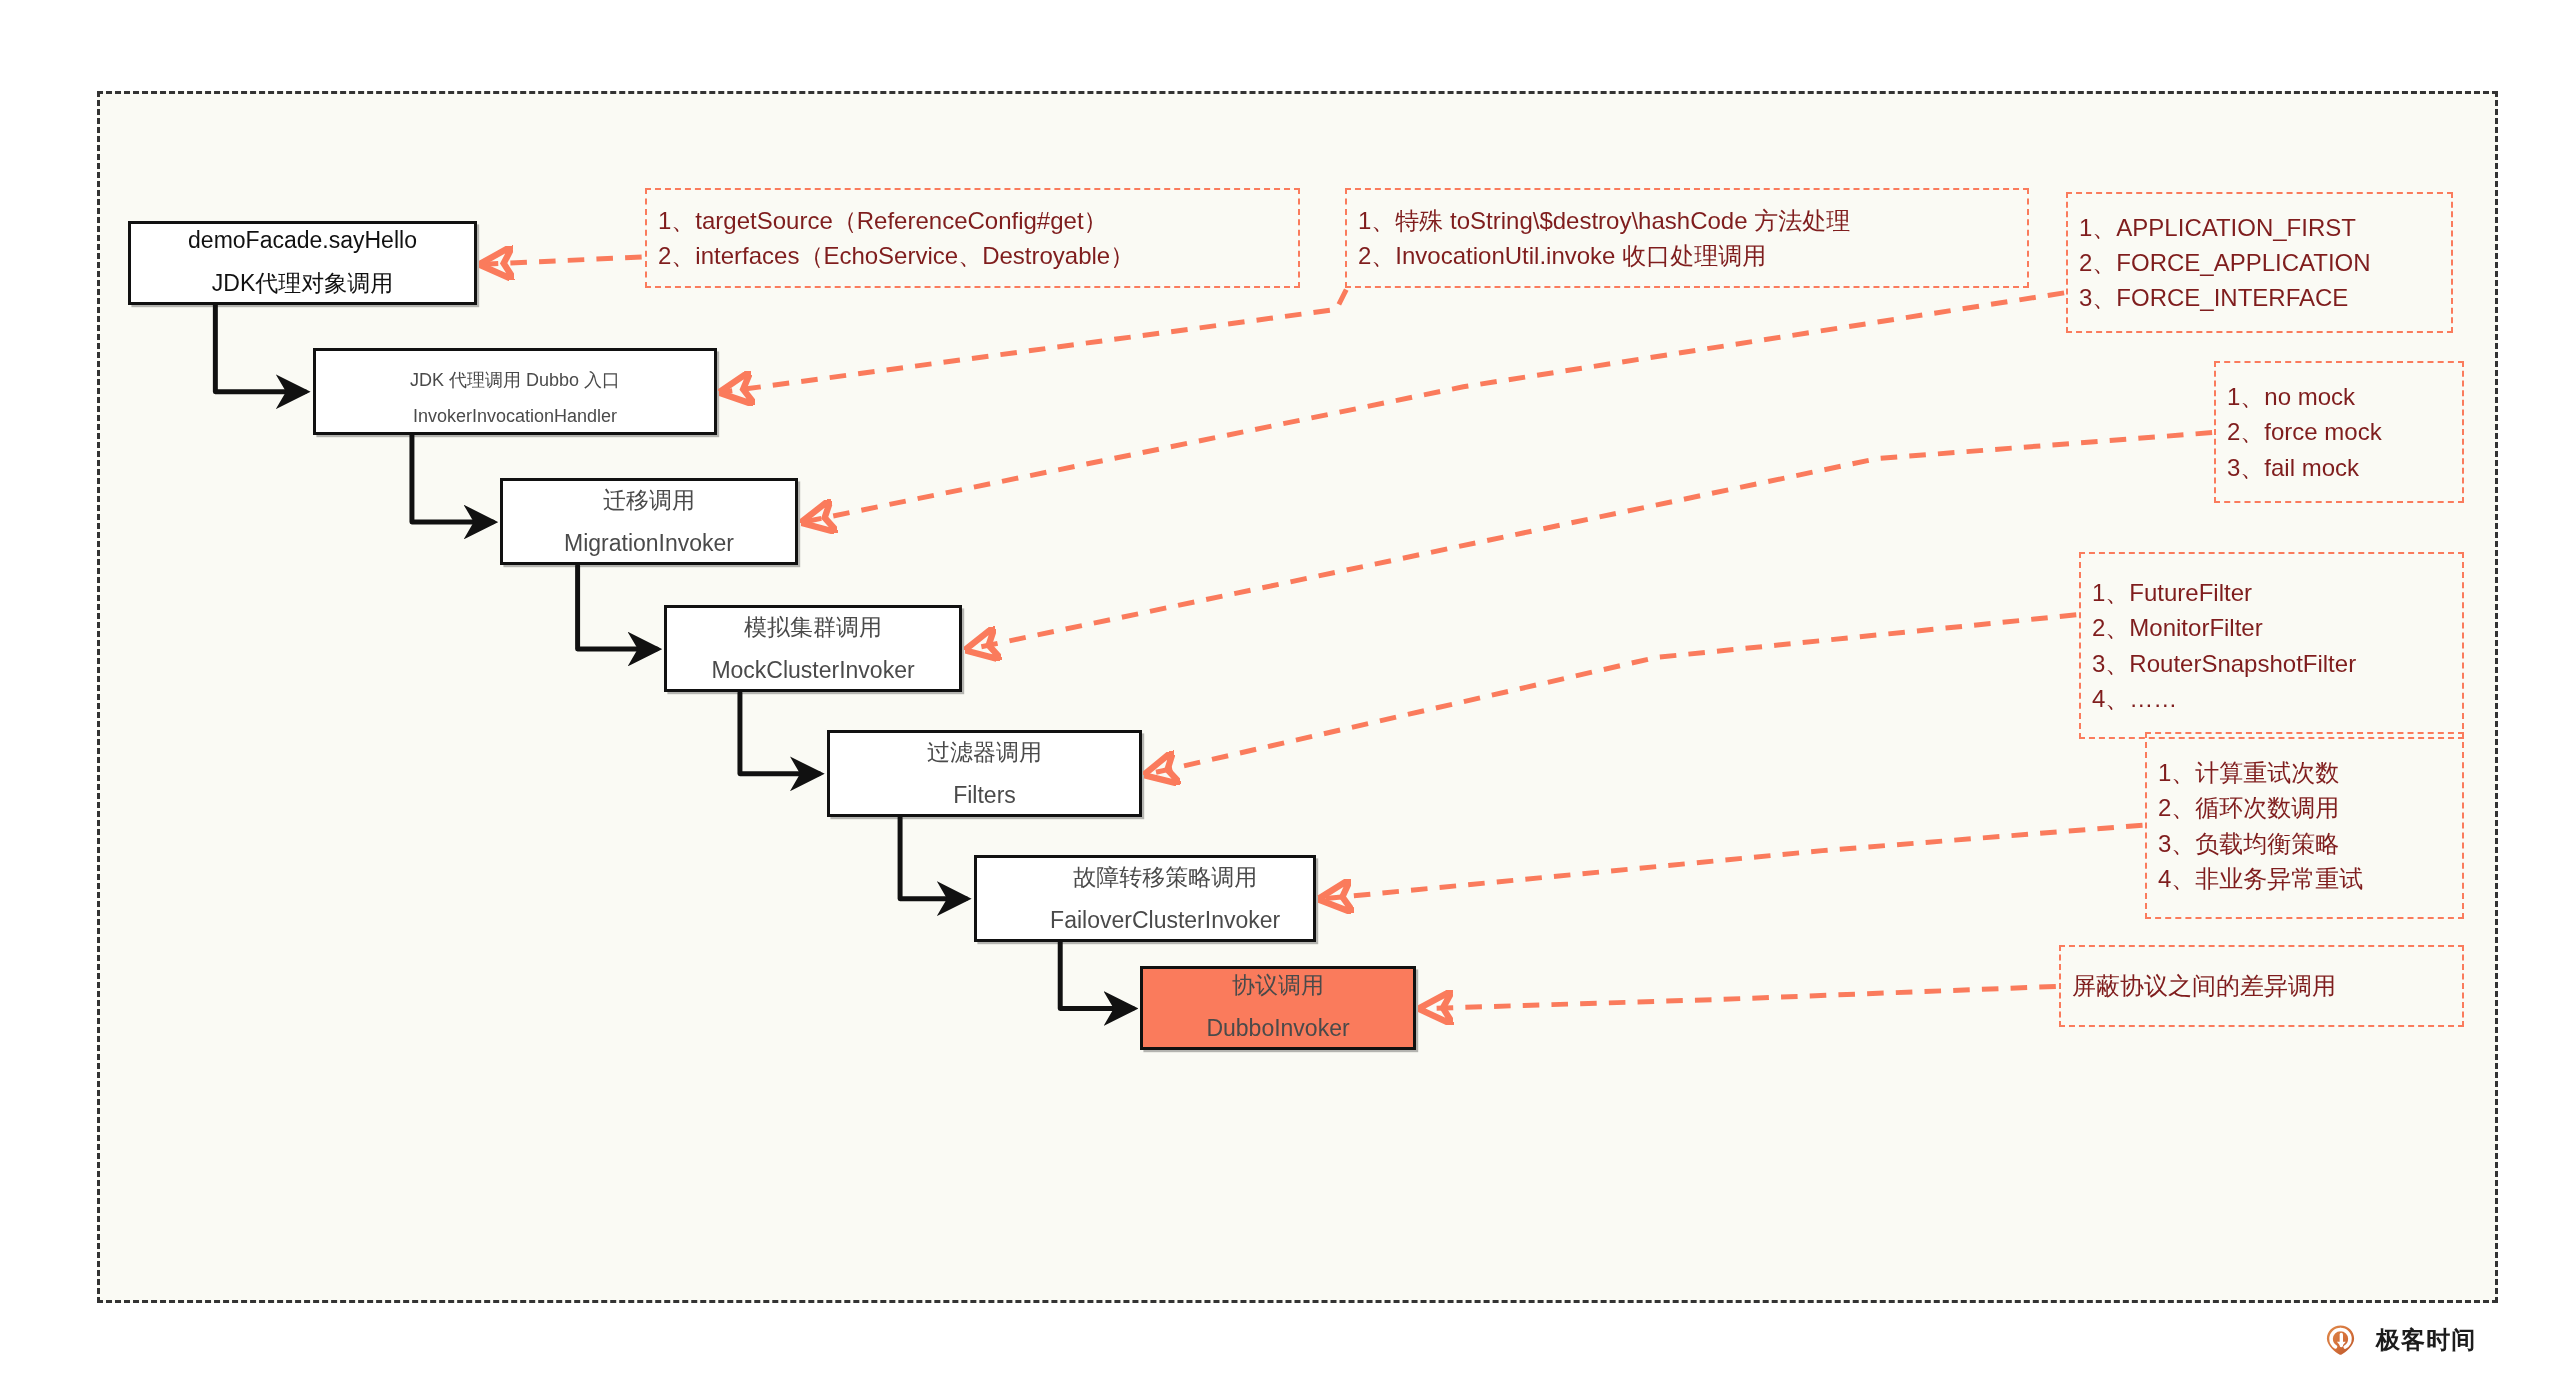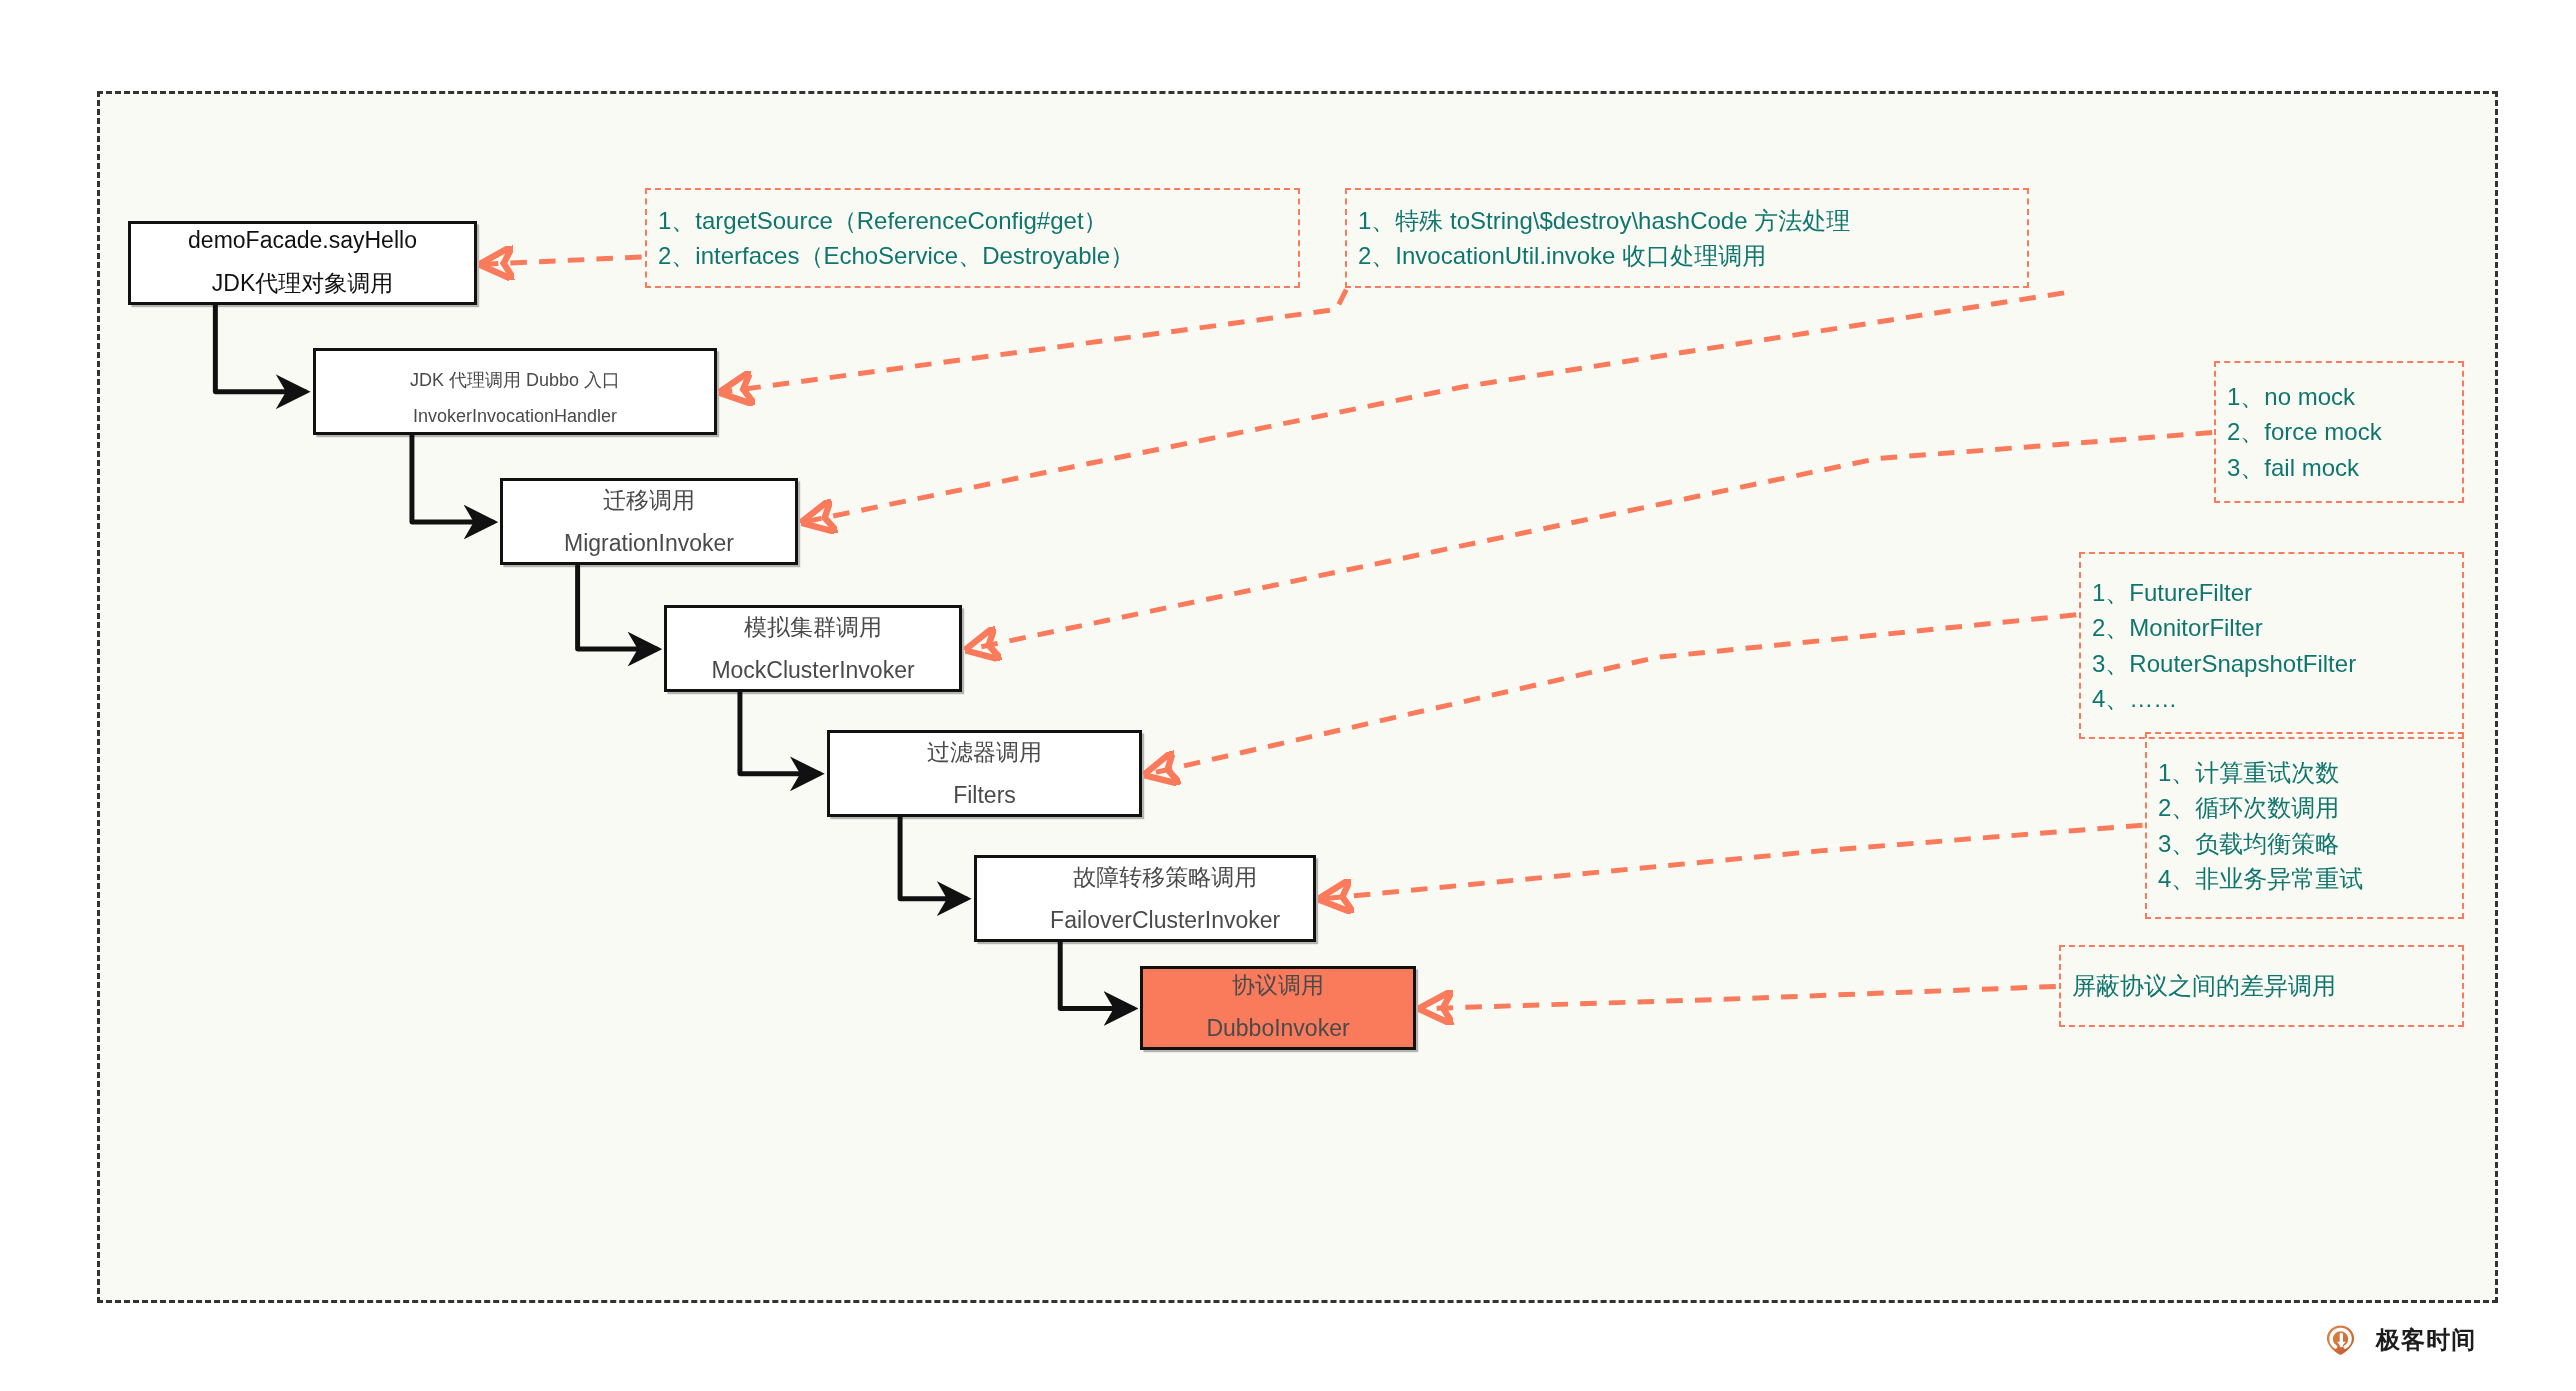--- a/index.html
+++ b/index.html
@@ -55,21 +55,21 @@
     background: #FA7B5C;
     color: #4a4a4a;
   }
 
   
   .callout {
     position: absolute;
     box-sizing: border-box;
     border: 2.8px dashed #FA7B5C;
     background: transparent;
-    color: #0f766e;
+    color: #7f1d1d;
     padding: 7.7px 11px;
     display: flex;
     flex-direction: column;
     justify-content: center;
     line-height: 1.46;
   }
   .callout .ln { display:block; white-space: nowrap; }
 
   
   #watermark {
@@ -132,20 +132,25 @@
   <div class="callout" style="left:645px; top:188px; width:655px; height:100px; font-size:24px;">
     <span class="ln">1、targetSource（ReferenceConfig#get）</span>
     <span class="ln">2、interfaces（EchoService、Destroyable）</span>
   </div>
 
   <div class="callout" style="left:1345px; top:188px; width:684px; height:100px; font-size:24px;">
     <span class="ln">1、特殊 toString\$destroy\hashCode 方法处理</span>
     <span class="ln">2、InvocationUtil.invoke 收口处理调用</span>
   </div>
 
+  <div class="callout" style="left:2066px; top:192px; width:387px; height:141px; font-size:24px;">
+    <span class="ln">1、APPLICATION_FIRST</span>
+    <span class="ln">2、FORCE_APPLICATION</span>
+    <span class="ln">3、FORCE_INTERFACE</span>
+  </div>
 
   <div class="callout" style="left:2214px; top:361px; width:250px; height:142px; font-size:24px;">
     <span class="ln">1、no mock</span>
     <span class="ln">2、force mock</span>
     <span class="ln">3、fail mock</span>
   </div>
 
   <div class="callout" style="left:2079px; top:552px; width:385px; height:187px; font-size:24px;">
     <span class="ln">1、FutureFilter</span>
     <span class="ln">2、MonitorFilter</span>

